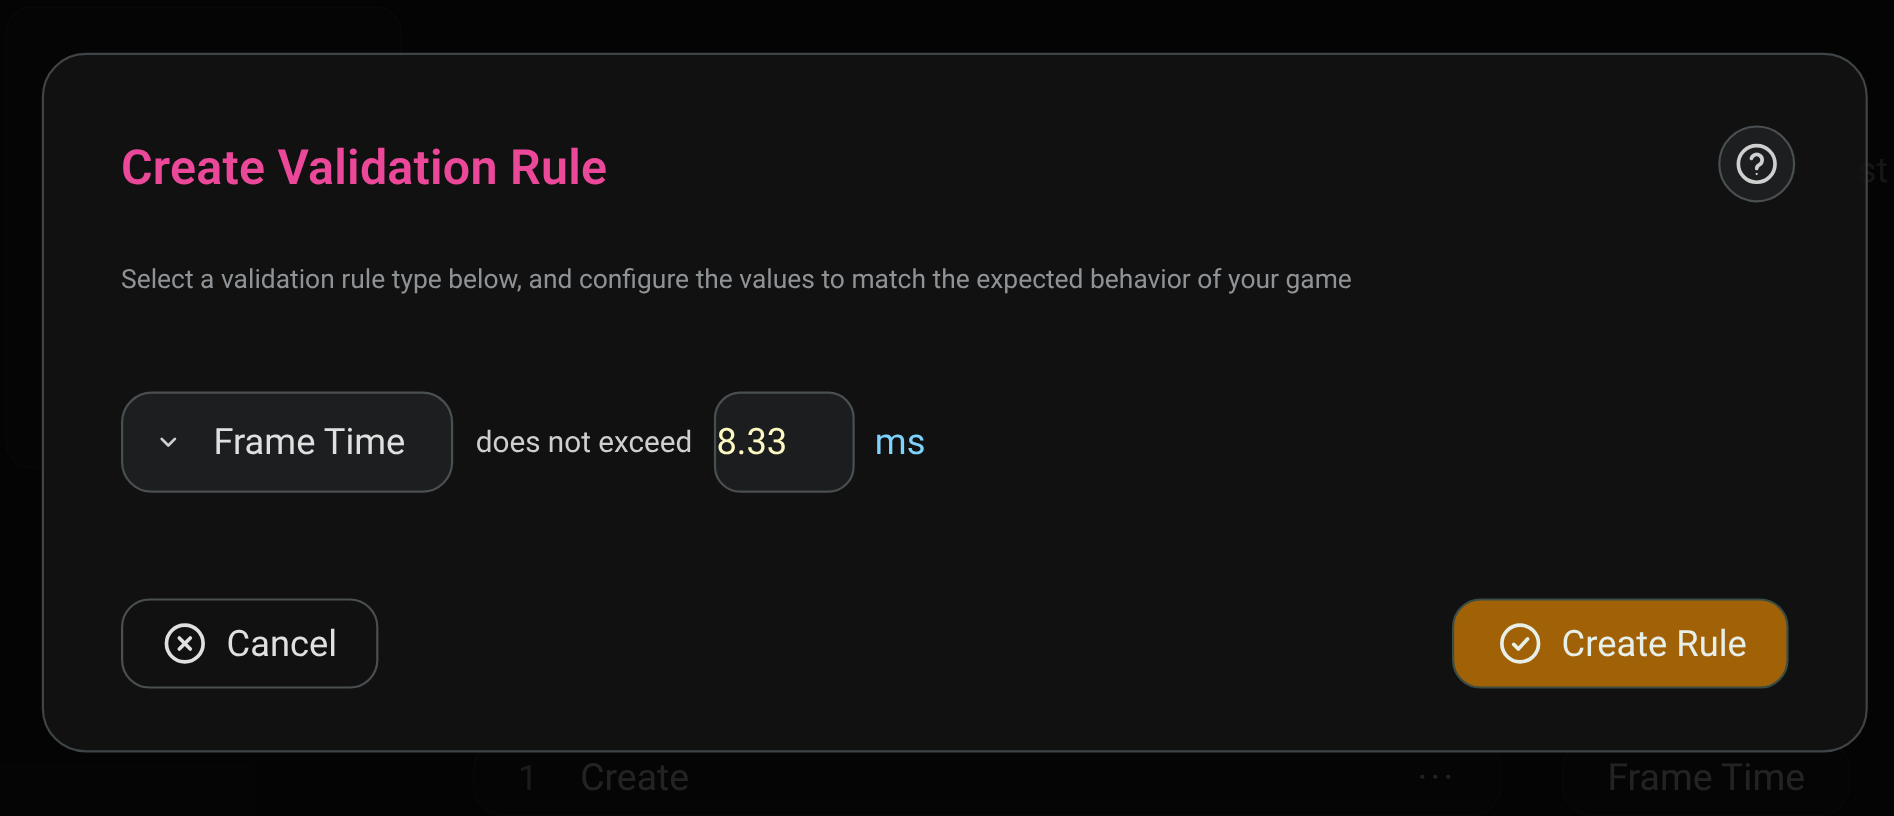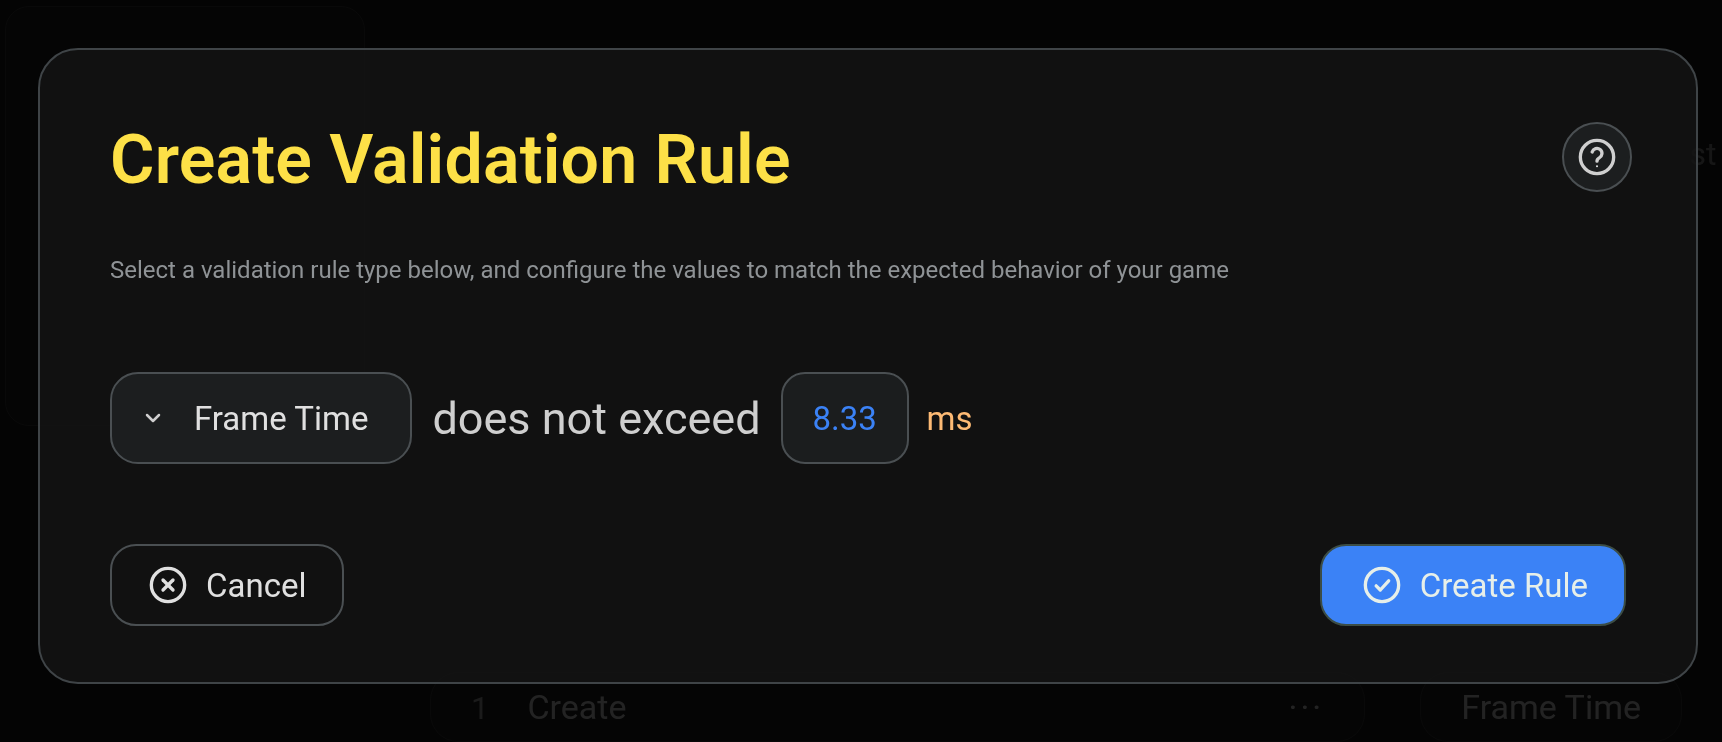--- a/index.html
+++ b/index.html
@@ -91,23 +91,23 @@
     display: flex;
     flex-direction: column;
   }
 
   .modal-header {
     display: flex;
     align-items: center;
     justify-content: space-between;
   }
   .modal-title {
-    font-size: 68px;
+    font-size: 44px;
     font-weight: 600;
-    color: #fde047;
+    color: #ec4899;
     letter-spacing: 0.2px;
   }
   .help-btn {
     width: 70px;
     height: 70px;
     border-radius: 50%;
     border: 2px solid #4a4f52;
     background: #1c1e1f;
     display: flex;
     align-items: center;
@@ -151,42 +151,42 @@
     align-items: center;
     justify-content: center;
   }
   .select .chev svg { width: 24px; height: 24px; stroke: #cfcfcf; }
   .select .label {
     font-size: 33px;
     color: #e0e0e0;
   }
 
   .inline-text {
-    font-size: 45px;
+    font-size: 27px;
     color: #cfcfcf;
     white-space: nowrap;
     padding: 0 2px;
   }
 
   .num-input {
     height: 92px;
     width: 128px;
     border: 2px solid #4a4f52;
     background: #1b1d1e;
     border-radius: 24px;
-    color: #3b82f6;
-    font-size: 33px;
-    text-align: center;
+    color: #fef9c3;
+    font-size: 33px;
+    text-align: left;
     outline: none;
     font-family: inherit;
   }
 
   .unit {
     font-size: 33px;
-    color: #fdba74;
+    color: #7dd3fc;
   }
 
   .footer {
     margin-top: auto;
     display: flex;
     align-items: flex-end;
     justify-content: space-between;
   }
 
   .btn {
@@ -199,21 +199,21 @@
     border-radius: 26px;
     background: transparent;
     color: #e0e0e0;
     font-size: 33px;
     cursor: pointer;
     font-family: inherit;
   }
   .btn svg { width: 40px; height: 40px; }
   .btn.cancel svg { stroke: #e0e0e0; }
   .btn.primary {
-    background: #3b82f6;
+    background: #a16207;
     border-color: #3c4d45;
     color: #e7efe9;
     padding-left: 40px;
   }
   .btn.primary svg { stroke: #e7efe9; }
 </style>
 </head>
 <body>
 
 <div class="bg-layer">

